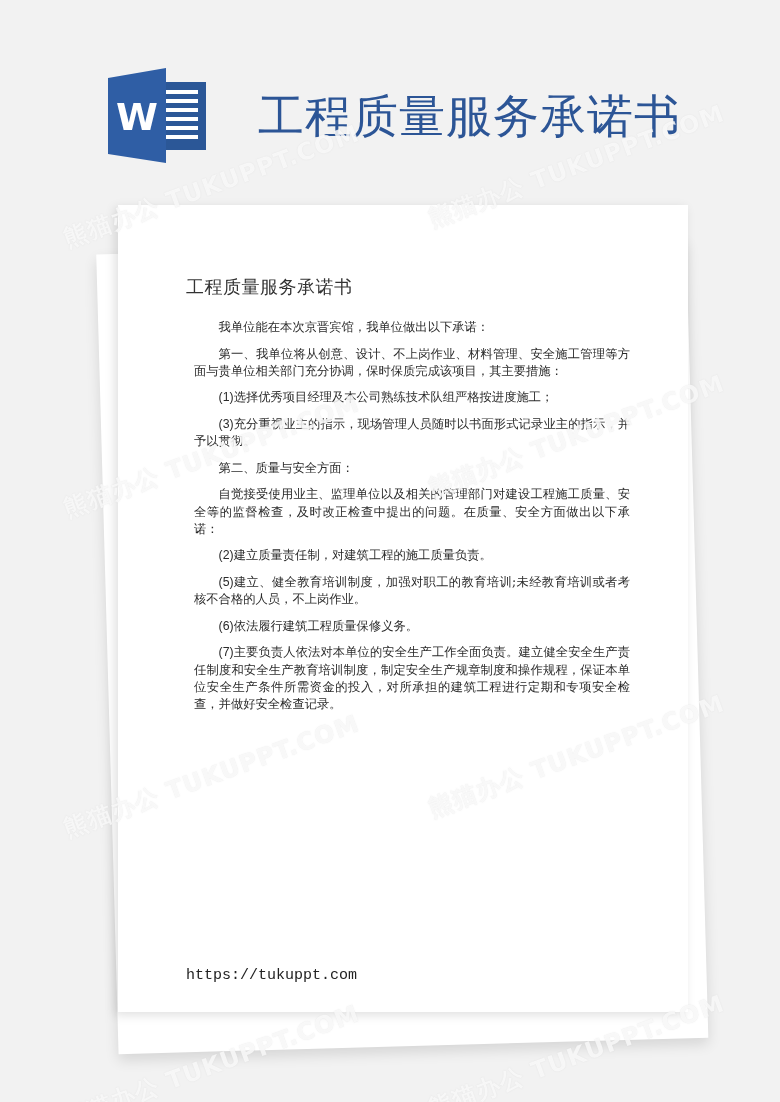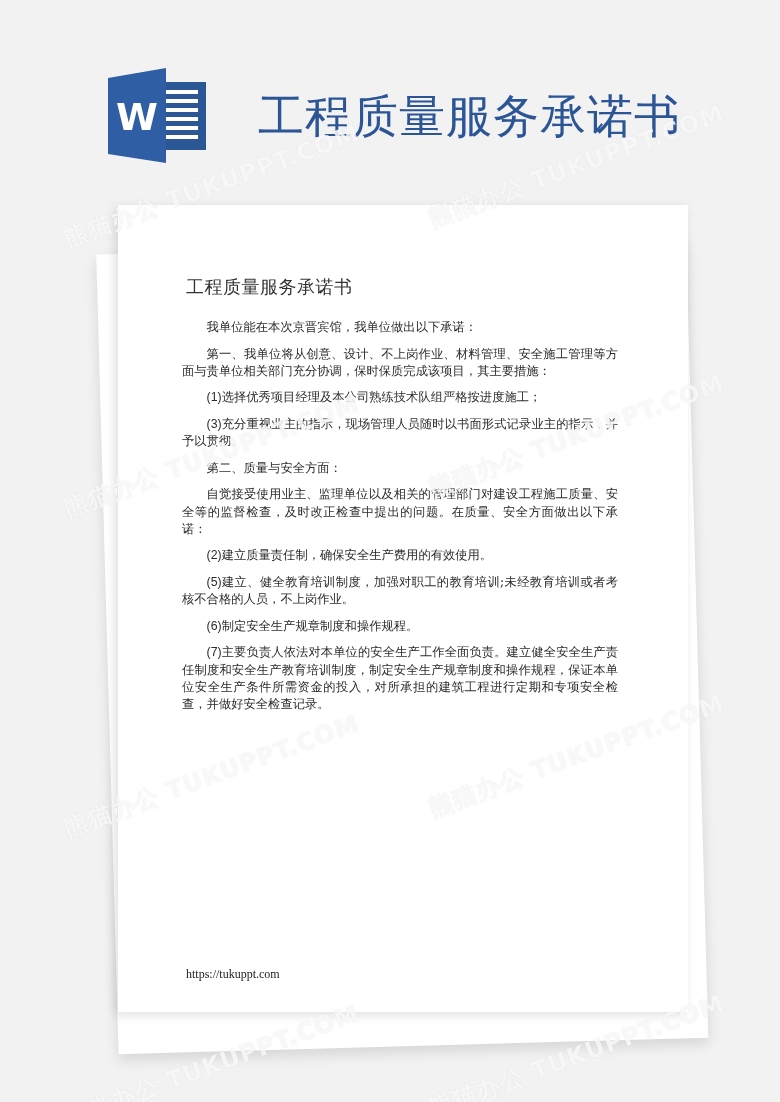--- a/index.html
+++ b/index.html
@@ -31,28 +31,28 @@
   .paper {
     position:absolute; left:118px; top:205px; width:570px; height:807px;
     background:#fff; box-shadow:-3px 3px 10px rgba(0,0,0,0.13);
     z-index:5;
   }
   .doc-title {
     position:absolute; left:68px; top:70px;
     font-size:18px; color:#333; letter-spacing:0.5px;
   }
   .body-text {
-    position:absolute; left:64px; top:114px; width:436px;
+    position:absolute; left:76px; top:114px; width:436px;
     font-size:12.3px; line-height:17.2px; color:#2b2b2b; text-align:justify;
   }
   .body-text p { margin:0 0 9.4px 0; text-indent:2em; }
   .num { font-family:"Liberation Sans", sans-serif; }
   .footer-url {
     position:absolute; left:68px; top:762px;
-    font-family:Liberation Serif, serif; font-size:12px; color:#222;
+    font-family:Liberation Mono, monospace; font-size:15px; color:#222;
   }
 </style>
 </head>
 <body>
 
 <div class="header">
   <svg class="word-icon" viewBox="0 0 100 95">
     <rect x="44" y="14" width="54" height="68" fill="#2b5797"></rect>
     <rect x="52" y="22" width="38" height="4" fill="#fff"></rect>
     <rect x="52" y="31" width="38" height="4" fill="#fff"></rect>
@@ -79,19 +79,19 @@
 
 <div class="paper">
   <div class="doc-title">工程质量服务承诺书</div>
   <div class="body-text">
     <p><span>我单位能在本次京晋宾馆，我单位做出以下承诺：</span></p>
     <p><span>第一、我单位将从创意、设计、不上岗作业、材料管理、安全施工管理等方面与贵单位相关部门充分协调，保时保质完成该项目，其主要措施：</span></p>
     <p><span class="num">(1)</span><span>选择优秀项目经理及本公司熟练技术队组严格按进度施工；</span></p>
     <p><span class="num">(3)</span><span>充分重视业主的指示，现场管理人员随时以书面形式记录业主的指示，并予以贯彻。</span></p>
     <p><span>第二、质量与安全方面：</span></p>
     <p><span>自觉接受使用业主、监理单位以及相关的管理部门对建设工程施工质量、安全等的监督检查，及时改正检查中提出的问题。在质量、安全方面做出以下承诺：</span></p>
-    <p><span class="num">(2)</span><span>建立质量责任制，确保安全生产费用的有效使用。</span></p>
+    <p><span class="num">(2)</span><span>建立质量责任制，对建筑工程的施工质量负责。</span></p>
     <p><span class="num">(5)</span><span>建立、健全教育培训制度，加强对职工的教育培训;未经教育培训或者考核不合格的人员，不上岗作业。</span></p>
-    <p><span class="num">(6)</span><span>制定安全生产规章制度和操作规程。</span></p>
+    <p><span class="num">(6)</span><span>依法履行建筑工程质量保修义务。</span></p>
     <p><span class="num">(7)</span><span>主要负责人依法对本单位的安全生产工作全面负责。建立健全安全生产责任制度和安全生产教育培训制度，制定安全生产规章制度和操作规程，保证本单位安全生产条件所需资金的投入，对所承担的建筑工程进行定期和专项安全检查，并做好安全检查记录。</span></p>
   </div>
   <div class="footer-url">https://tukuppt.com</div>
 </div>
 
 </body></html>

